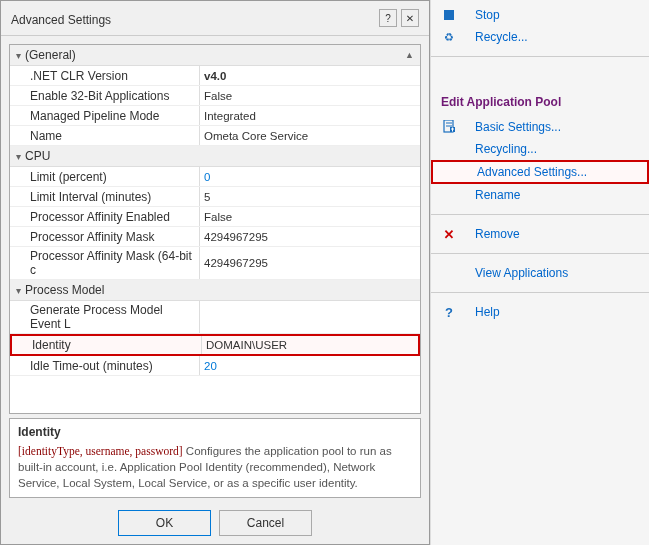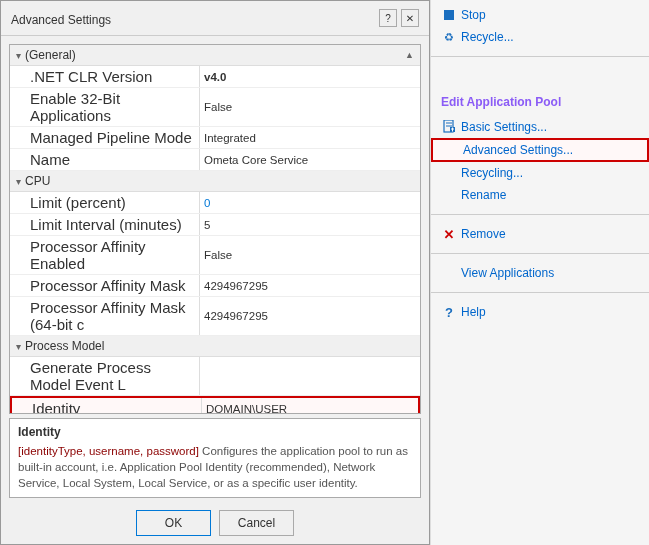--- a/index.html
+++ b/index.html
@@ -111,21 +111,21 @@
       display: flex;
       border-bottom: 1px solid #eee;
       min-height: 20px;
     }
 
     .prop-name {
       width: 190px;
       min-width: 190px;
       padding: 2px 4px 2px 20px;
       color: #333;
-      font-size: 15px;
+      font-size: 12px;
       border-right: 1px solid #ddd;
       display: flex;
       align-items: center;
     }
 
     .prop-value {
       flex: 1;
       padding: 2px 4px;
       color: #333;
       font-size: 11.5px;
@@ -163,21 +163,21 @@
     }
 
     .dialog-buttons {
       display: flex;
       justify-content: center;
       gap: 8px;
       padding: 8px;
     }
 
     .dialog-button {
-      width: 75px;
+      width: 93px;
       height: 26px;
       background: #f0f0f0;
       border: 1px solid #aaa;
       cursor: pointer;
       font-size: 12px;
       color: #333;
     }
 
     .dialog-button.default {
       border-color: #0078d7;
@@ -197,36 +197,37 @@
     }
 
     .action-item {
       display: flex;
       align-items: center;
       padding: 3px 10px;
       cursor: pointer;
       color: #0066cc;
       font-size: 12px;
       text-decoration: none;
+      gap: 14px;
     }
 
     .action-item .action-icon {
       width: 16px;
       height: 16px;
       margin-right: 4px;
       display: flex;
       align-items: center;
       justify-content: center;
       flex-shrink: 0;
     }
 
     .section-label {
       font-weight: bold;
       font-size: 12px;
-      color: #8b5cf6;
+      color: #701a75;
       padding: 6px 10px 3px 10px;
       margin-top: 32px;
     }
 
     .divider {
       border-top: 1px solid #ccc;
       margin: 4px 0;
     }
 
     .action-item.red-x .action-icon {
@@ -347,21 +348,21 @@
           <span>Idle Time-out (minutes)</span>
         </div>
         <div class="prop-value blue">20</div>
       </div>
 
     </div>
 
     <div class="description-box">
       <div class="description-title">Identity</div>
       <div class="description-text">
-        <span style="color:#8B0000;">[identityType, username, password]</span> Configures the application pool to run as built-in account, i.e. Application Pool Identity (recommended), Network Service, Local System, Local Service, or as a specific user identity.
+        <span style="color:#8B0000;font-family:Liberation Serif, serif;">[identityType, username, password]</span> Configures the application pool to run as built-in account, i.e. Application Pool Identity (recommended), Network Service, Local System, Local Service, or as a specific user identity.
       </div>
     </div>
 
     <div class="dialog-buttons">
       <button class="dialog-button default">OK</button>
       <button class="dialog-button">Cancel</button>
     </div>
   </div>
 </div>
 
@@ -393,28 +394,28 @@
           <rect x="1" y="0" width="9" height="12" fill="none" stroke="#1a6ebf" stroke-width="1.2"></rect>
           <line x1="3" y1="3" x2="9" y2="3" stroke="#1a6ebf" stroke-width="1"></line>
           <line x1="3" y1="6" x2="9" y2="6" stroke="#1a6ebf" stroke-width="1"></line>
           <rect x="7" y="7" width="5" height="5" fill="#1a6ebf"></rect>
           <line x1="8" y1="9" x2="11" y2="9" stroke="white" stroke-width="1"></line>
           <line x1="9.5" y1="7.5" x2="9.5" y2="11.5" stroke="white" stroke-width="1"></line>
         </svg>
       </span>
       <span>Basic Settings...</span>
     </div>
+    <div class="action-item">
+      <span class="action-icon"></span>
+      <span>Recycling...</span>
+    </div>
+
     <div class="action-item" style="border: 2px solid #cc0000; background: #fff8f8; padding: 2px 10px;">
       <span class="action-icon"></span>
       <span>Advanced Settings...</span>
-    </div>
-
-    <div class="action-item">
-      <span class="action-icon"></span>
-      <span>Recycling...</span>
     </div>
 
     <div class="action-item">
       <span class="action-icon"></span>
       <span>Rename</span>
     </div>
   </div>
 
   <div class="divider"></div>
 

